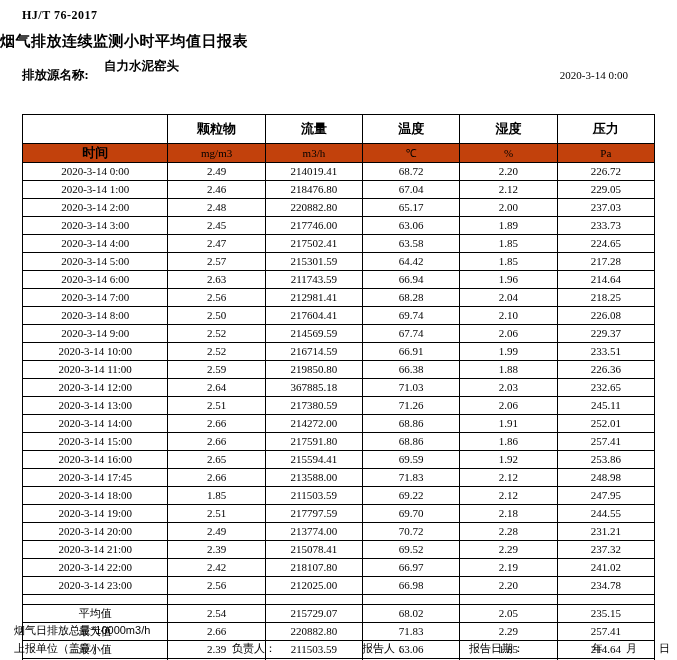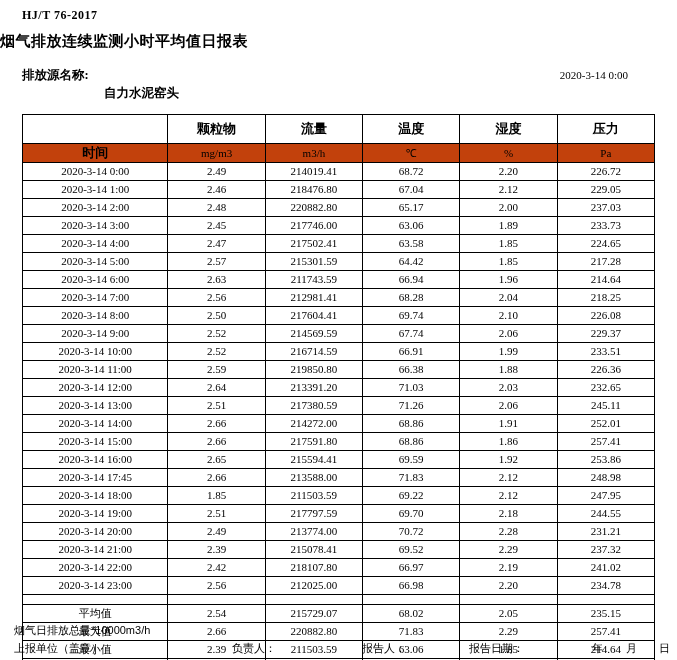--- a/index.html
+++ b/index.html
@@ -45,21 +45,21 @@
     position: absolute;
     left: 22px;
     top: 67px;
     font-size: 12.5px;
     font-weight: bold;
     font-family: "Liberation Serif", serif;
   }
   .src-value {
     position: absolute;
     left: 104px;
-    top: 85px;
+    top: 58px;
     font-size: 12.5px;
     font-weight: bold;
     font-family: "Liberation Serif", serif;
   }
   .date-top {
     position: absolute;
     right: 22px;
     top: 69px;
     font-size: 11px;
     font-family: "Liberation Serif", serif;
@@ -263,21 +263,21 @@
         <td>2020-3-14 11:00</td>
         <td>2.59</td>
         <td>219850.80</td>
         <td>66.38</td>
         <td>1.88</td>
         <td>226.36</td>
       </tr>
       <tr>
         <td>2020-3-14 12:00</td>
         <td>2.64</td>
-        <td>213391.20</td>
+        <td>367885.18</td>
         <td>71.03</td>
         <td>2.03</td>
         <td>232.65</td>
       </tr>
       <tr>
         <td>2020-3-14 13:00</td>
         <td>2.51</td>
         <td>217380.59</td>
         <td>71.26</td>
         <td>2.06</td>

